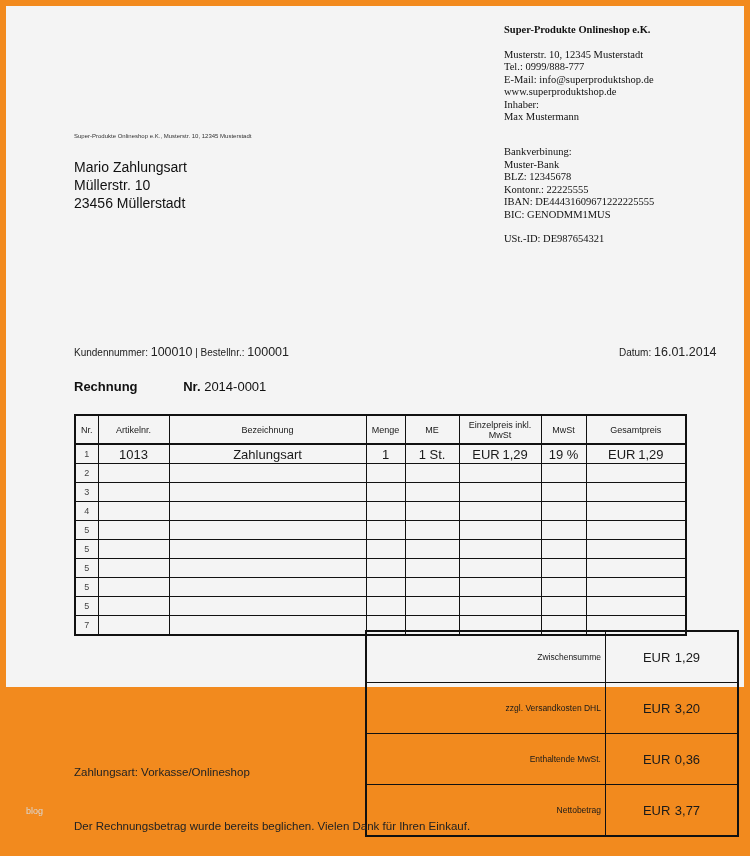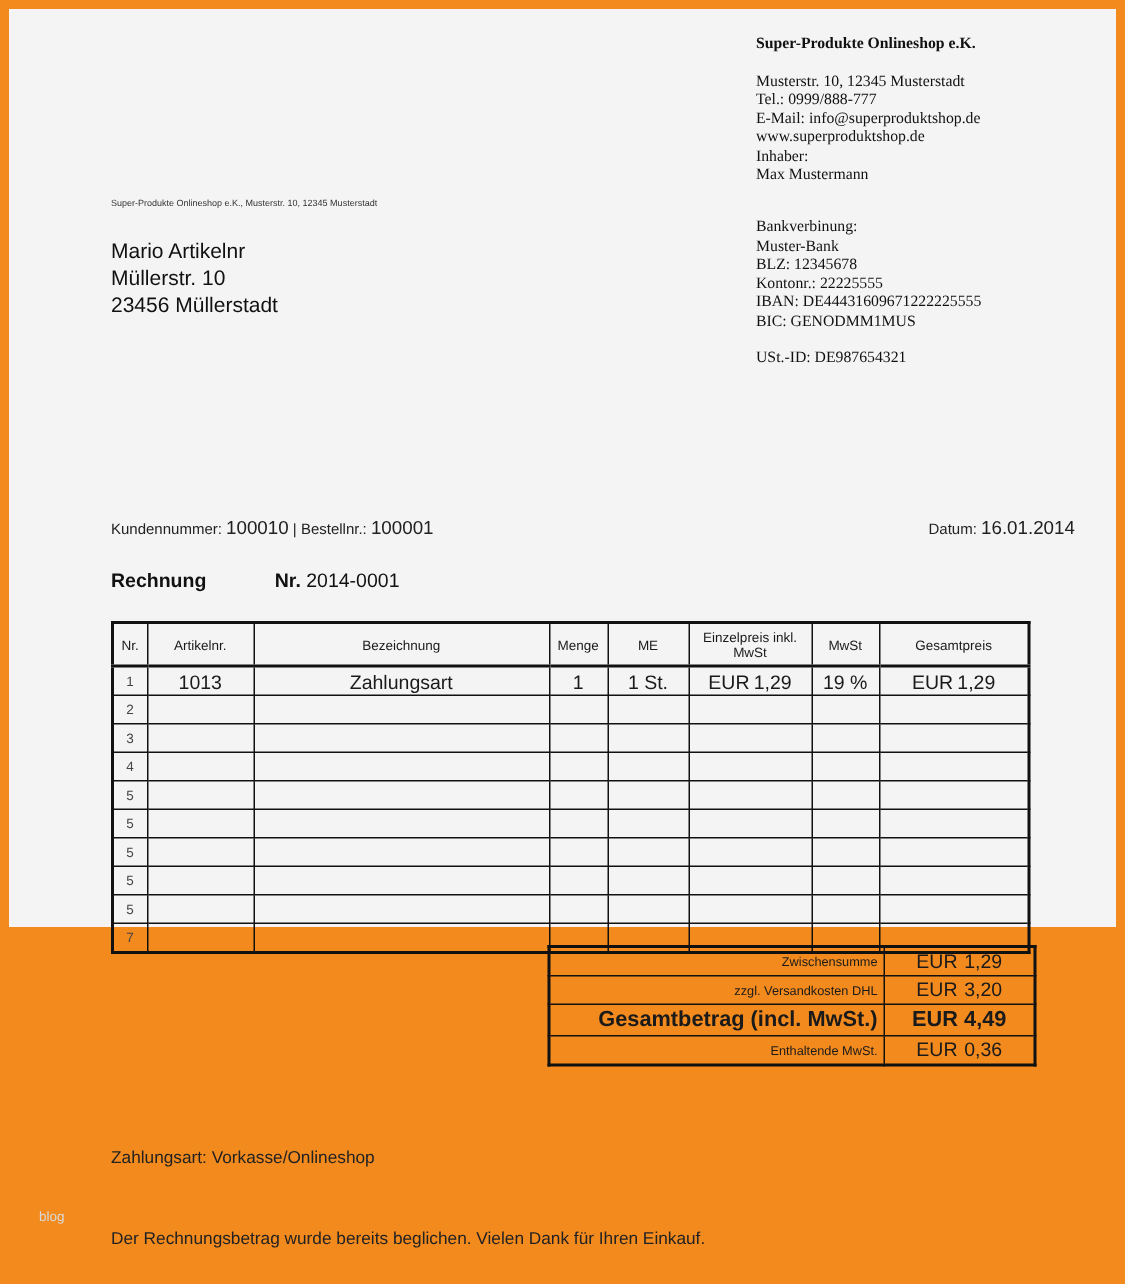--- a/index.html
+++ b/index.html
@@ -4,21 +4,21 @@
 <style>
   html, body { margin: 0; padding: 0; }
   body {
     width: 750px; height: 856px; overflow: hidden;
     background: #f28a1e;
     font-family: "Liberation Sans", sans-serif;
     color: #1a1a1a;
   }
   .page {
     position: absolute; left: 6px; top: 6px;
-    width: 738px; height: 612px;
+    width: 738px; height: 681px;
     background: #f4f4f4;
   }
   .abs { position: absolute; white-space: nowrap; }
   .serif { font-family: "Liberation Serif", serif; }
   .sender { left: 498px; top: 18px; font-size: 10.5px; line-height: 12.5px; color: #111; }
   .sender .shop-name { font-weight: bold; margin-bottom: 12px; }
   .bank { left: 498px; top: 140px; font-size: 10.5px; line-height: 12.5px; color: #111; }
   .bank .gap { height: 12px; }
   .return-line { left: 68px; top: 127px; font-size: 6px; color: #333; }
   .recipient { left: 68px; top: 152px; font-size: 14px; line-height: 18px; color: #111; }
@@ -44,21 +44,21 @@
   table.items td.rn { font-size: 9px; color: #444; }
   table.items td.big { font-size: 13px; }
   .eur { font-size: 13px; }
   .val { font-size: 13px; }
 
   table.totals {
     position: absolute; left: 359px; top: 624px;
     border-collapse: collapse;
     border: 2px solid #111;
   }
-  table.totals td { border-bottom: 1px solid #111; height: 18px; padding: 0; }
+  table.totals td { border-bottom: 1px solid #111; height: 18px; padding: 16px; }
   table.totals td.lbl { width: 218px; text-align: right; padding-right: 4px; font-size: 8.5px; border-right: 1.5px solid #111; }
   table.totals td.amt { width: 99px; text-align: center; }
   table.totals tr.grand td { height: 20px; }
   table.totals tr.grand td.lbl { font-size: 14.5px; font-weight: bold; }
   table.totals tr.grand td.amt { font-size: 14.5px; font-weight: bold; }
 
   .payment { left: 68px; top: 760px; font-size: 11.5px; color: #222; }
   .thanks { left: 68px; top: 814px; font-size: 11.5px; color: #222; }
   .watermark { left: 20px; top: 800px; font-size: 9px; color: #d8d8d8; }
 </style>
@@ -84,21 +84,21 @@
     <div>Kontonr.: 22225555</div>
     <div>IBAN: DE44431609671222225555</div>
     <div>BIC: GENODMM1MUS</div>
     <div class="gap"></div>
     <div>USt.-ID: DE987654321</div>
   </div>
 
   <div class="abs return-line">Super-Produkte Onlineshop e.K., Musterstr. 10, 12345 Musterstadt</div>
 
   <div class="abs recipient">
-    <div>Mario Artikelnr</div>
+    <div>Mario Zahlungsart</div>
     <div>Müllerstr. 10</div>
     <div>23456 Müllerstadt</div>
   </div>
 
   <div class="abs meta">
     <span>Kundennummer:</span>
     <span class="big">100010</span><span> | </span><span>Bestellnr.:</span>
     <span class="big">100001</span>
   </div>
 
@@ -242,27 +242,27 @@
   <table class="totals">
     <tbody>
         <tr>
       <td class="lbl">Zwischensumme</td>
       <td class="amt"><span class="eur">EUR</span> <span class="val">1,29</span></td>
     </tr>
     <tr>
       <td class="lbl">zzgl. Versandkosten DHL</td>
       <td class="amt"><span class="eur">EUR</span> <span class="val">3,20</span></td>
     </tr>
-    <tr class="grand">
-      <td class="lbl">Gesamtbetrag (incl. MwSt.)</td>
-      <td class="amt">EUR 4,49</td>
-    </tr>
     <tr>
       <td class="lbl">Enthaltende MwSt.</td>
       <td class="amt"><span class="eur">EUR</span> <span class="val">0,36</span></td>
+    </tr>
+    <tr>
+      <td class="lbl">Nettobetrag</td>
+      <td class="amt"><span class="eur">EUR</span> <span class="val">3,77</span></td>
     </tr>
   </tbody>
     </table>
 
   <div class="abs payment">Zahlungsart: Vorkasse/Onlineshop</div>
   <div class="abs watermark">blog</div>
   <div class="abs thanks">Der Rechnungsbetrag wurde bereits beglichen. Vielen Dank für Ihren Einkauf.</div>
 </div>
 
 </body></html>

